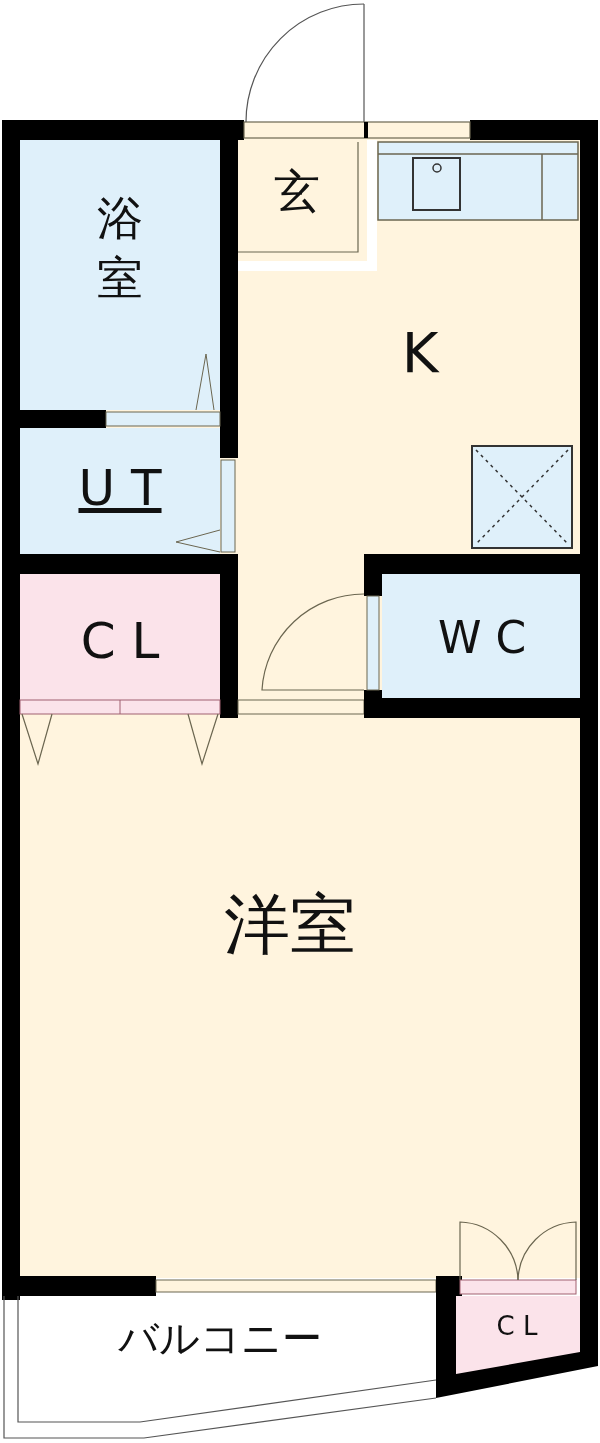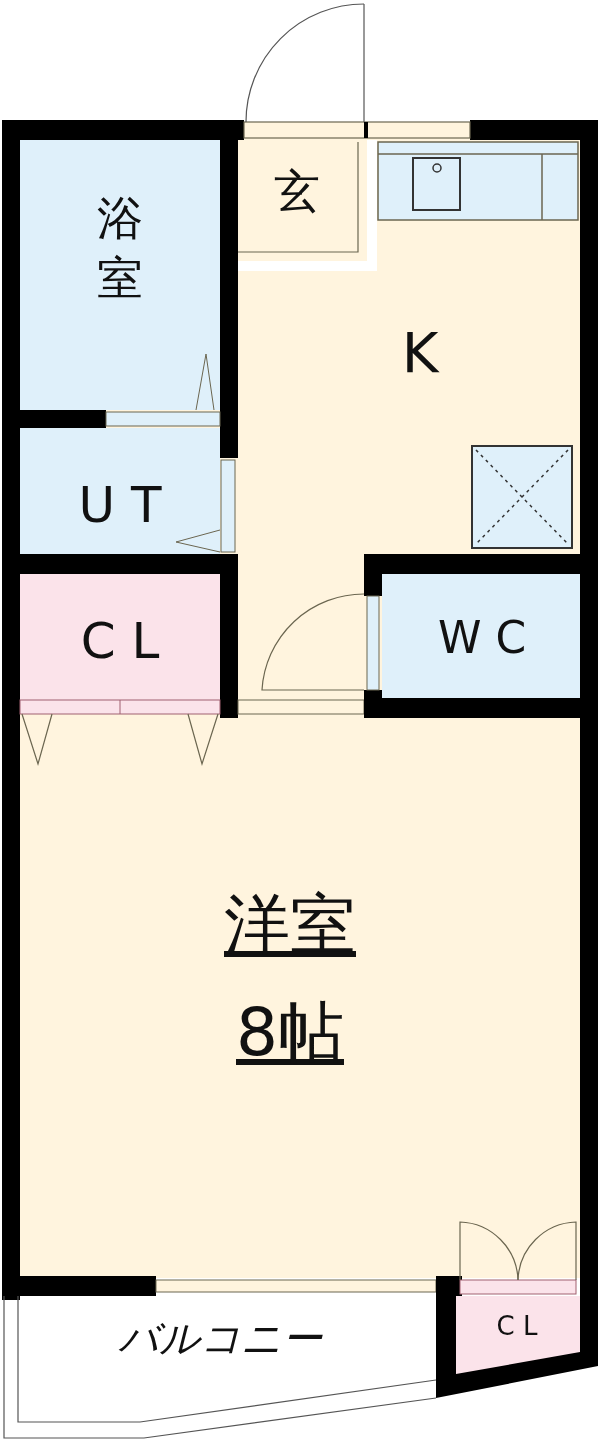--- a/index.html
+++ b/index.html
@@ -81,21 +81,20 @@
   <path d="M18 1296 V1422 H140 L436 1380" fill="none" stroke="#555" stroke-width="1.2"></path>
   <path d="M4 1296 V1438 H144 L436 1398" fill="none" stroke="#555" stroke-width="1.2"></path>
 </svg>
 
 <div class="lbl" style="left:80px;top:195px;font-size:46px;width:80px;">
   <div>浴</div>
   <div style="margin-top:14px">室</div>
 </div>
 <div class="lbl" style="left:262px;top:168px;font-size:46px;width:70px;">玄</div>
 <div class="lbl" style="left:380px;top:325px;font-size:56px;width:80px;">K</div>
-<div class="lbl" style="left:30px;top:480px;font-size:50px;width:180px;">U T</div>
+<div class="lbl" style="left:30px;top:463px;font-size:50px;width:180px;text-decoration:underline;">U T</div>
 <div class="lbl" style="left:30px;top:616px;font-size:50px;width:180px;">C L</div>
 <div class="lbl" style="left:392px;top:616px;font-size:44px;width:180px;">W C</div>
-<div class="lbl" style="left:170px;top:892px;font-size:66px;width:240px;text-decoration:underline;">
+<div class="lbl" style="left:170px;top:892px;font-size:66px;width:240px;">
   <div>洋室</div>
-  <div style="margin-top:42px">8帖</div>
 </div>
-<div class="lbl" style="left:70px;top:1318px;font-size:40px;width:300px;font-style:italic;">バルコニー</div>
+<div class="lbl" style="left:70px;top:1318px;font-size:40px;width:300px;">バルコニー</div>
 <div class="lbl" style="left:462px;top:1313px;font-size:26px;width:110px;">C L</div>
 
 </body></html>

